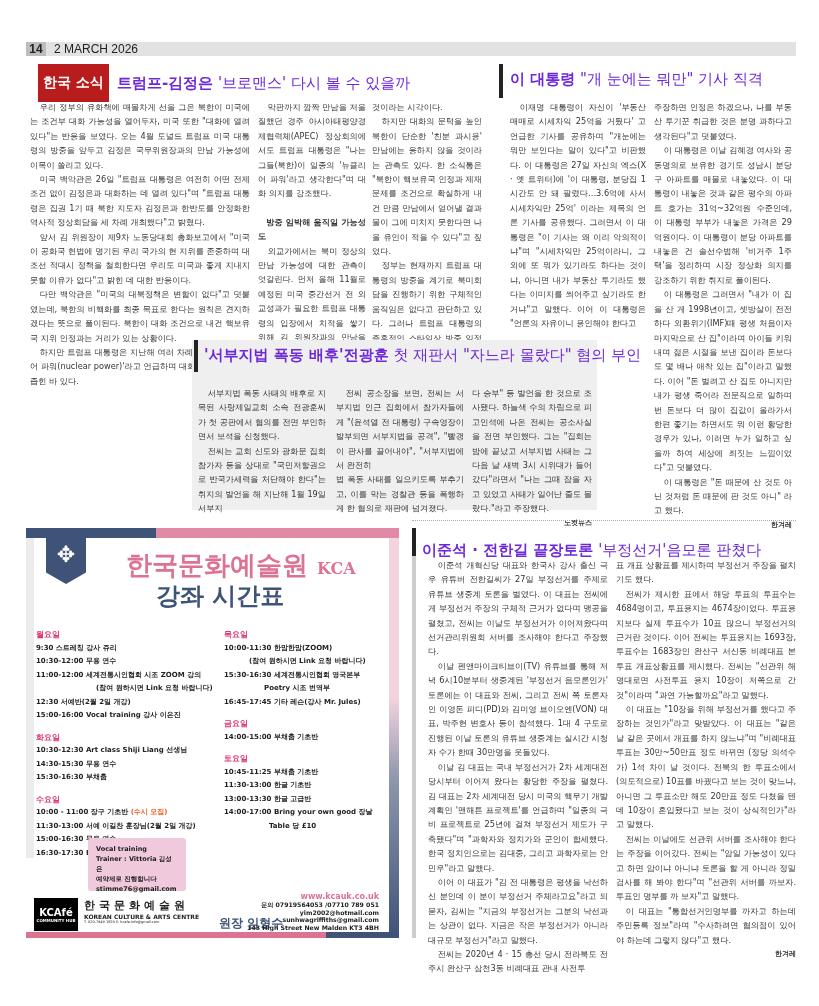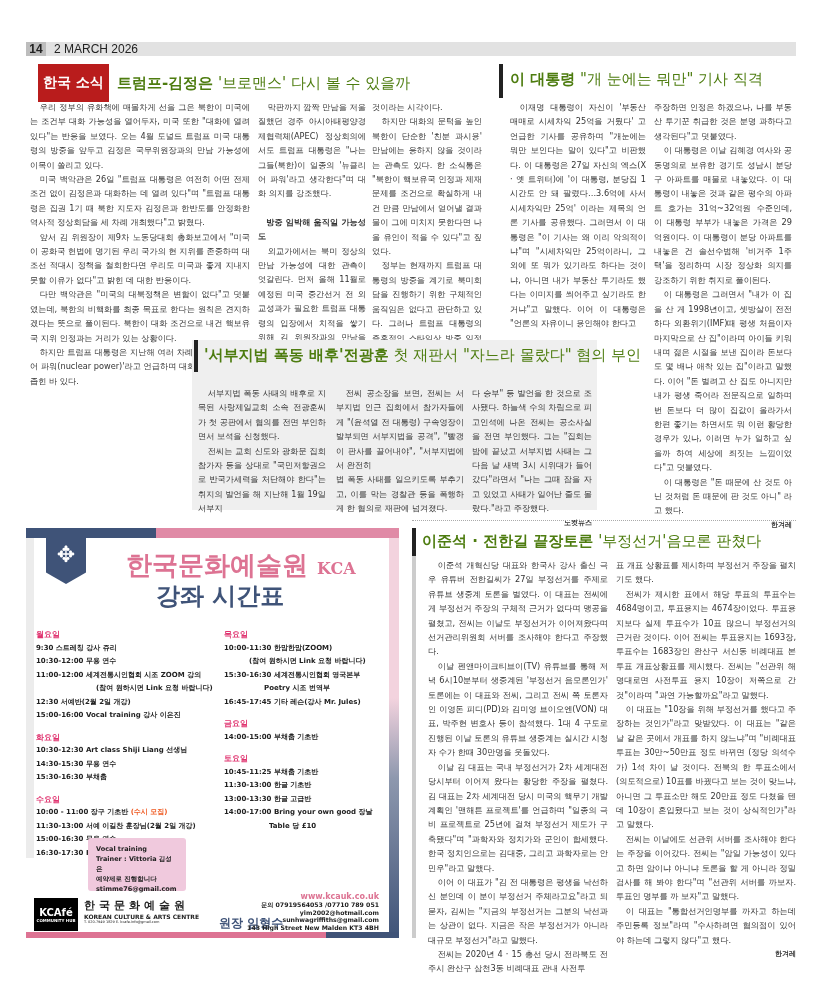--- a/index.html
+++ b/index.html
@@ -6,21 +6,21 @@
 body{width:819px;height:1006px;background:#fff;font-family:"DejaVu Sans","Liberation Sans",sans-serif;color:#222;position:relative;overflow:hidden;}
 .hdr{position:absolute;left:26px;top:42px;width:770px;height:14px;background:#e2e2e2;display:flex;align-items:center;}
 .hdr .pg{background:#bdbdbd;font-weight:bold;font-size:12px;width:20px;height:14px;display:flex;align-items:center;justify-content:center;font-family:"Liberation Sans",sans-serif;}
 .hdr .date{font-size:12px;margin-left:8px;font-family:"Liberation Sans",sans-serif;}
 .hdr .title{position:absolute;left:0;right:0;text-align:center;font-weight:bold;font-size:11px;font-family:"Liberation Sans",sans-serif;pointer-events:none;}
 .body{font-size:8.2px;line-height:14.4px;text-align:justify;color:#333;}
 .body p{text-indent:1.2em;}
 .col{position:absolute;}
 .h1{position:absolute;display:flex;align-items:center;}
 .tag{background:#b91c1c;color:#fff;font-weight:bold;font-size:14px;padding:10px 5px;margin-left:12px;}
-.hl{font-size:15px;color:#4d7c0f;margin-left:8px;}
+.hl{font-size:15px;color:#6d28d9;margin-left:8px;}
 .hl b{font-weight:bold;}
 .bar{position:absolute;background:#222;}
 .src{text-align:right;font-size:7px;font-weight:bold;color:#333;}
 .boxgray{position:absolute;background:#efefef;}
 .kca{position:absolute;left:26px;top:528px;width:373px;height:410px;background:#fff;overflow:hidden;}
 .kca .topl{position:absolute;left:0;top:0;width:130px;height:10px;background:#3f5378;}
 .kca .topr{position:absolute;left:130px;top:0;width:243px;height:10px;background:#e08aa6;}
 .kca .lside{position:absolute;left:0;top:10px;width:8px;height:320px;background:#ececec;}
 .kca .rside{position:absolute;right:0;top:10px;width:10px;height:400px;background:linear-gradient(#f3d3de 0,#f3d3de 40%,#8e98ae 60%,#3f5378 100%);}
 .kca .shield{position:absolute;left:20px;top:10px;width:40px;height:46px;background:#3f5378;clip-path:polygon(0 0,100% 0,100% 75%,50% 100%,0 75%);display:flex;align-items:flex-start;justify-content:center;padding-top:4px;color:#fff;font-size:22px;}
@@ -108,21 +108,21 @@
 <div class="col body" style="left:472px;top:386px;width:120px;">
   <p style="text-indent:0">다 승부" 등 발언을 한 것으로 조사됐다. 하늘색 수의 차림으로 피고인석에 나온 전씨는 공소사실을 전면 부인했다. 그는 "집회는 밤에 끝났고 서부지법 사태는 그 다음 날 새벽 3시 시위대가 들어갔다"라면서 "나는 그때 잠을 자고 있었고 사태가 일어난 줄도 몰랐다."라고 주장했다.</p>
   <div class="src">노컷뉴스</div>
 </div>
 
 <div class="dots" style="left:412px;top:520px;width:384px;"></div>
 
 <div class="bar" style="left:412px;top:528px;width:4px;height:410px;background:#ccc;"></div>
 <div class="bar" style="left:412px;top:528px;width:4px;height:28px;"></div>
 <div class="h1" style="left:420px;top:532px;">
-  <span class="hl" style="margin-left:2px;"><b>이준석 · 전한길 끝장토론</b> <span>'부정선거'음모론 판쳤다</span></span>
+  <span class="hl" style="margin-left:2px;margin-top:9px;"><b>이준석 · 전한길 끝장토론</b> <span>'부정선거'음모론 판쳤다</span></span>
 </div>
 <div class="col body" style="left:428px;top:558px;width:180px;">
   <p>이준석 개혁신당 대표와 한국사 강사 출신 극우 유튜버 전한길씨가 27일 부정선거를 주제로 유튜브 생중계 토론을 벌였다. 이 대표는 전씨에게 부정선거 주장의 구체적 근거가 없다며 맹공을 펼쳤고, 전씨는 이날도 부정선거가 이어져왔다며 선거관리위원회 서버를 조사해야 한다고 주장했다.</p>
   <p>이날 펜앤마이크티브이(TV) 유튜브를 통해 저녁 6시10분부터 생중계된 '부정선거 음모론인가' 토론에는 이 대표와 전씨, 그리고 전씨 쪽 토론자인 이영돈 피디(PD)와 김미영 브이오엔(VON) 대표, 박주현 변호사 등이 참석했다. 1대 4 구도로 진행된 이날 토론의 유튜브 생중계는 실시간 시청자 수가 한때 30만명을 웃돌았다.</p>
   <p>이날 김 대표는 국내 부정선거가 2차 세계대전 당시부터 이어져 왔다는 황당한 주장을 펼쳤다. 김 대표는 2차 세계대전 당시 미국의 핵무기 개발 계획인 '맨해튼 프로젝트'를 언급하며 "일종의 극비 프로젝트로 25년에 걸쳐 부정선거 제도가 구축됐다"며 "과학자와 정치가와 군인이 합세했다. 한국 정치인으로는 김대중, 그리고 과학자로는 안민우"라고 말했다.</p>
   <p>이어 이 대표가 "김 전 대통령은 평생을 낙선하신 분인데 이 분이 부정선거 주체라고요"라고 되묻자, 김씨는 "지금의 부정선거는 그분의 낙선과는 상관이 없다. 지금은 작은 부정선거가 아니라 대규모 부정선거"라고 말했다.</p>
   <p>전씨는 2020년 4 · 15 총선 당시 전라북도 전주시 완산구 삼천3동 비례대표 관내 사전투</p>
 </div>
 <div class="col body" style="left:616px;top:558px;width:180px;">
   <p style="text-indent:0">표 개표 상황표를 제시하며 부정선거 주장을 펼치기도 했다.</p>

